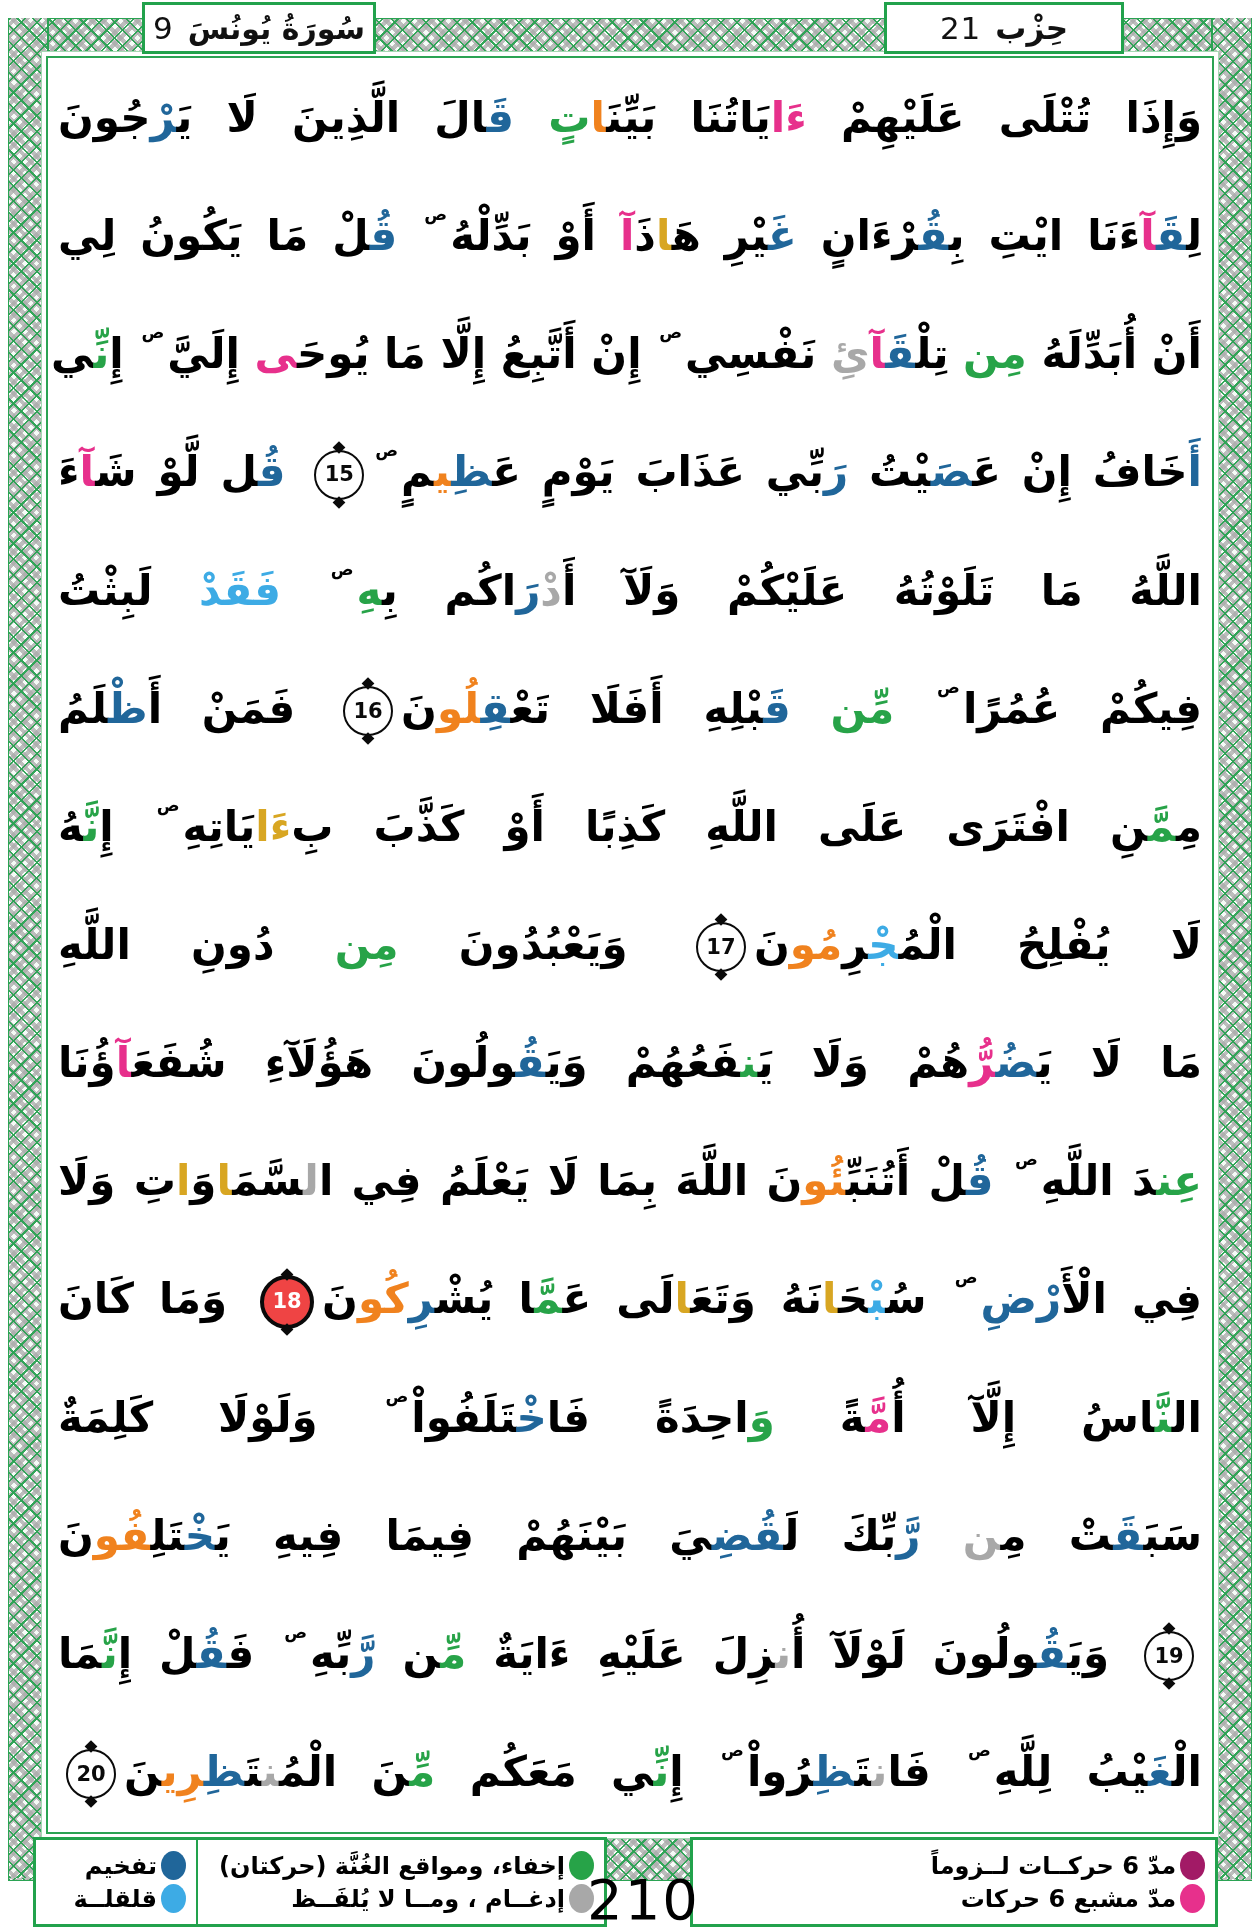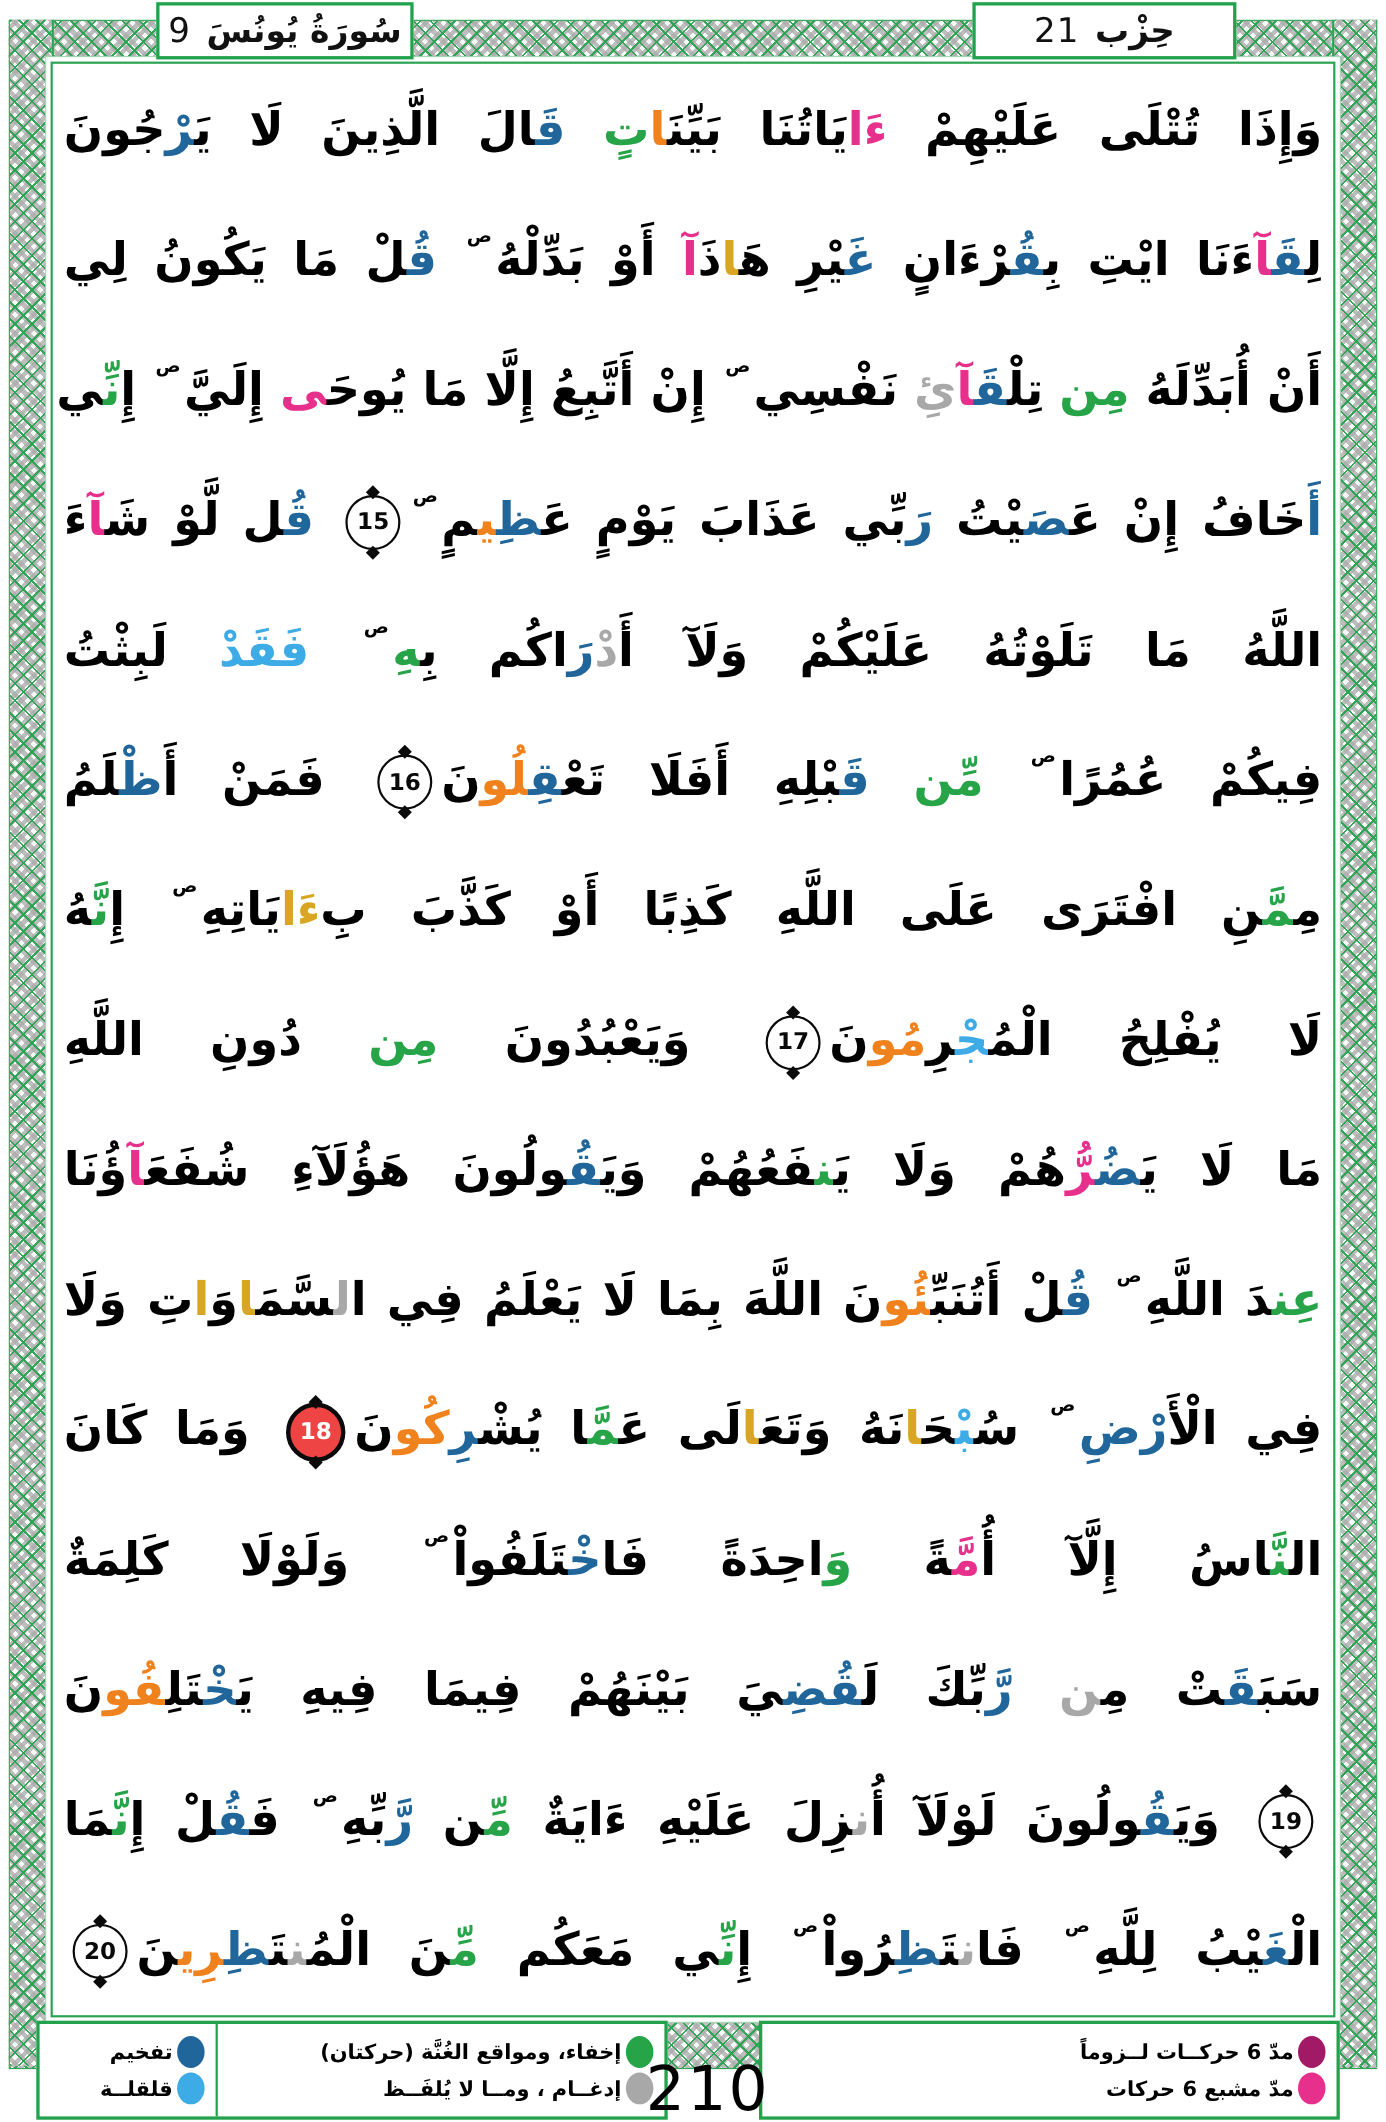--- a/index.html
+++ b/index.html
@@ -41,21 +41,21 @@
   .medallion.bold{background:#ef4444;color:#fff;border-width:4px;}
   
   .legend-box{position:absolute;top:1837px;height:90px;background:#fff;border:3px solid #22A24C;
       box-sizing:border-box;display:flex;direction:rtl;z-index:6;align-items:center;}
   .legend-left{left:33px;width:574px;}
   .legend-right{left:690px;width:528px;}
   .legend-col{display:flex;flex-direction:column;justify-content:center;gap:4px;height:100%;padding:4px 6px;box-sizing:border-box;}
   .col-divided{border-left:2px solid #22A24C;}
   .legend-row{display:flex;align-items:center;direction:rtl;}
   .dot{display:inline-block;width:25px;height:29px;border-radius:50%;margin:0 4px;flex:none;}
-  .legend-label{font-size:19px;font-weight:bold;color:#000;white-space:nowrap;}
+  .legend-label{font-size:24px;font-weight:bold;color:#000;white-space:nowrap;}
   .page-num{position:absolute;left:596px;width:104px;top:1872px;height:56px;text-align:center;
       font-size:56px;color:#000;z-index:7;line-height:56px;letter-spacing:2px;}
 </style>
 </head>
 <body>
 
 <div class="page">
 
   <div class="strip strip-top"></div>
   <div class="strip strip-bottom"></div>

